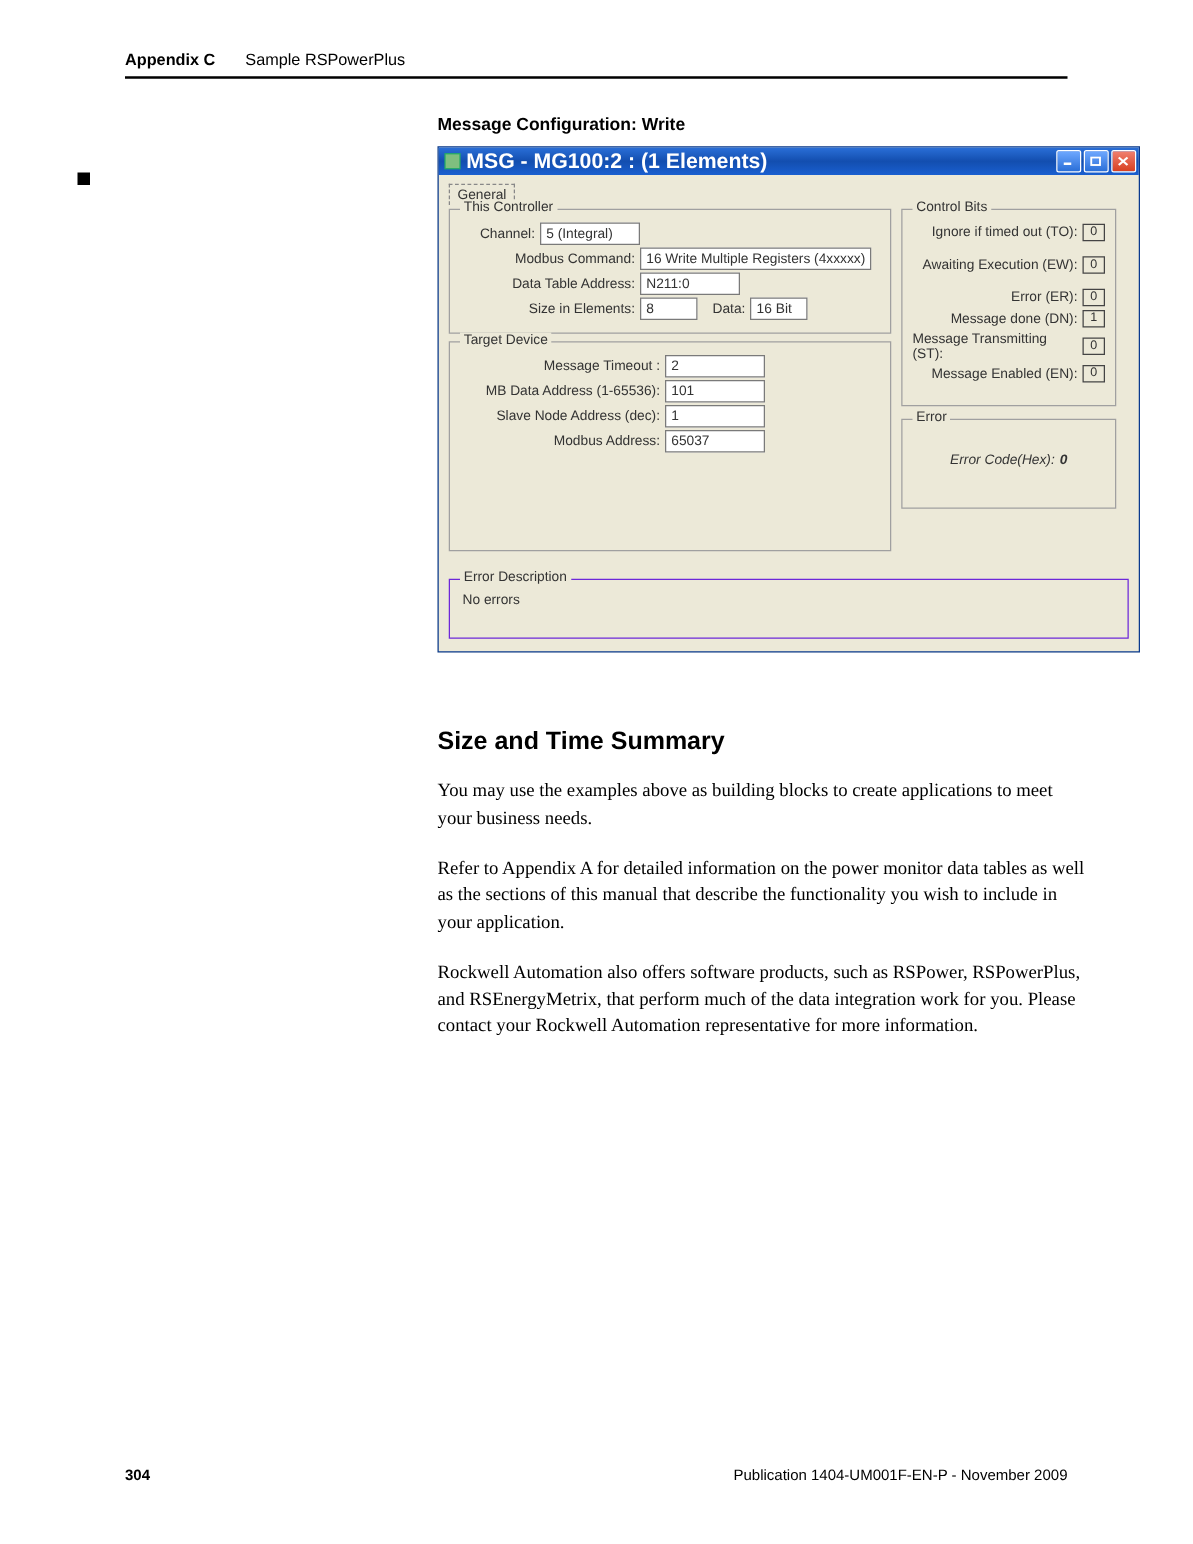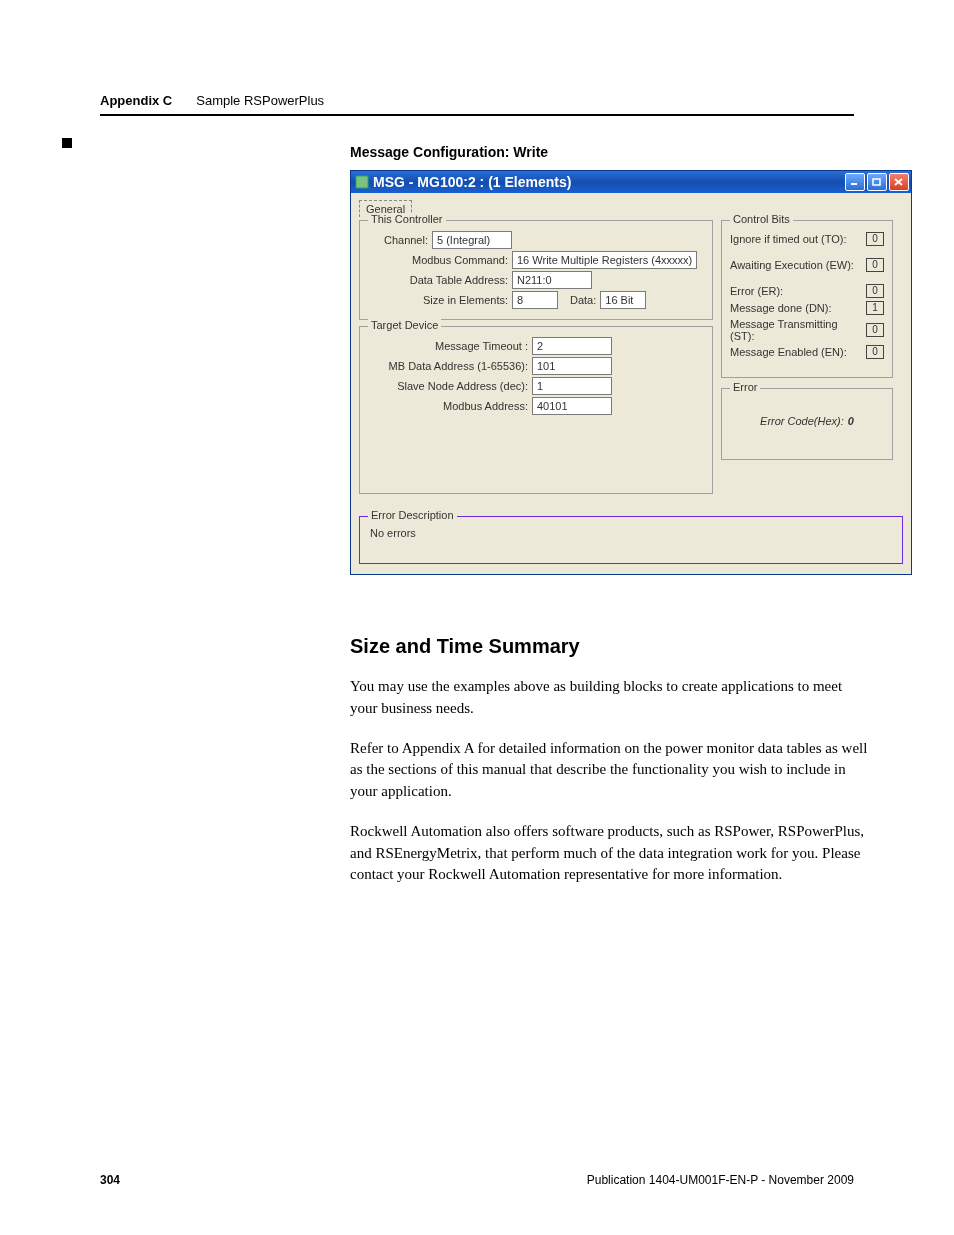--- a/index.html
+++ b/index.html
@@ -6,21 +6,21 @@
     margin: 0;
     padding: 0;
     font-family: Georgia, 'Times New Roman', serif;
     background: #fff;
     color: #000;
     width: 954px;
     height: 1235px;
     position: relative;
   }
   .page {
-    padding: 93px 100px 0 100px;
+    padding: 40px 100px 0 100px;
   }
   .header-row {
     display: flex;
     align-items: baseline;
     font-family: Arial, Helvetica, sans-serif;
     font-size: 13px;
     margin-bottom: 6px;
   }
   .header-row .bold {
     font-weight: bold;
@@ -67,21 +67,21 @@
     color: #fff;
     font-weight: bold;
     padding: 0 2px 0 4px;
   }
   .titlebar .ticon {
     width: 14px;
     height: 14px;
     margin-right: 4px;
     display: inline-block;
   }
-  .titlebar .title-text { flex: 1; font-size: 14px; }
+  .titlebar .title-text { flex: 1; font-size: 17px; }
   .winbtns { display: flex; gap: 2px; }
   .winbtn {
     width: 18px;
     height: 16px;
     border: 1px solid #fff;
     border-radius: 2px;
     display: flex;
     align-items: center;
     justify-content: center;
     font-size: 11px;
@@ -143,21 +143,21 @@
     min-width: 36px;
     height: 14px;
     display: inline-flex;
     align-items: center;
   }
   .val.wide { min-width: 170px; }
   .val.med  { min-width: 70px; }
   .data-lbl { margin-left: 12px; margin-right: 4px; }
   .cb-row {
     display: flex;
-    justify-content: space-between;
+    justify-content: flex-end;
     align-items: center;
     margin: 3px 0;
     font-size: 11px;
   }
   .cb-row .cb-lbl { margin-right: 4px; }
   .cb-box {
     border: 1px solid #444;
     min-width: 12px;
     height: 12px;
     text-align: center;
@@ -288,21 +288,21 @@
             <div class="frow">
               <label class="w2">MB Data Address (1-65536):</label>
               <span class="val med">101</span>
             </div>
             <div class="frow">
               <label class="w2">Slave Node Address (dec):</label>
               <span class="val med">1</span>
             </div>
             <div class="frow">
               <label class="w2">Modbus Address:</label>
-              <span class="val med">40101</span>
+              <span class="val med">65037</span>
             </div>
           </div>
         </div>
 
         <div class="rightcol">
           <div class="group" style="height:140px;">
             <span class="legend">Control Bits</span>
             <div class="cb-row">
               <span class="cb-lbl">Ignore if timed out (TO):</span>
               <span class="cb-box">0</span>

